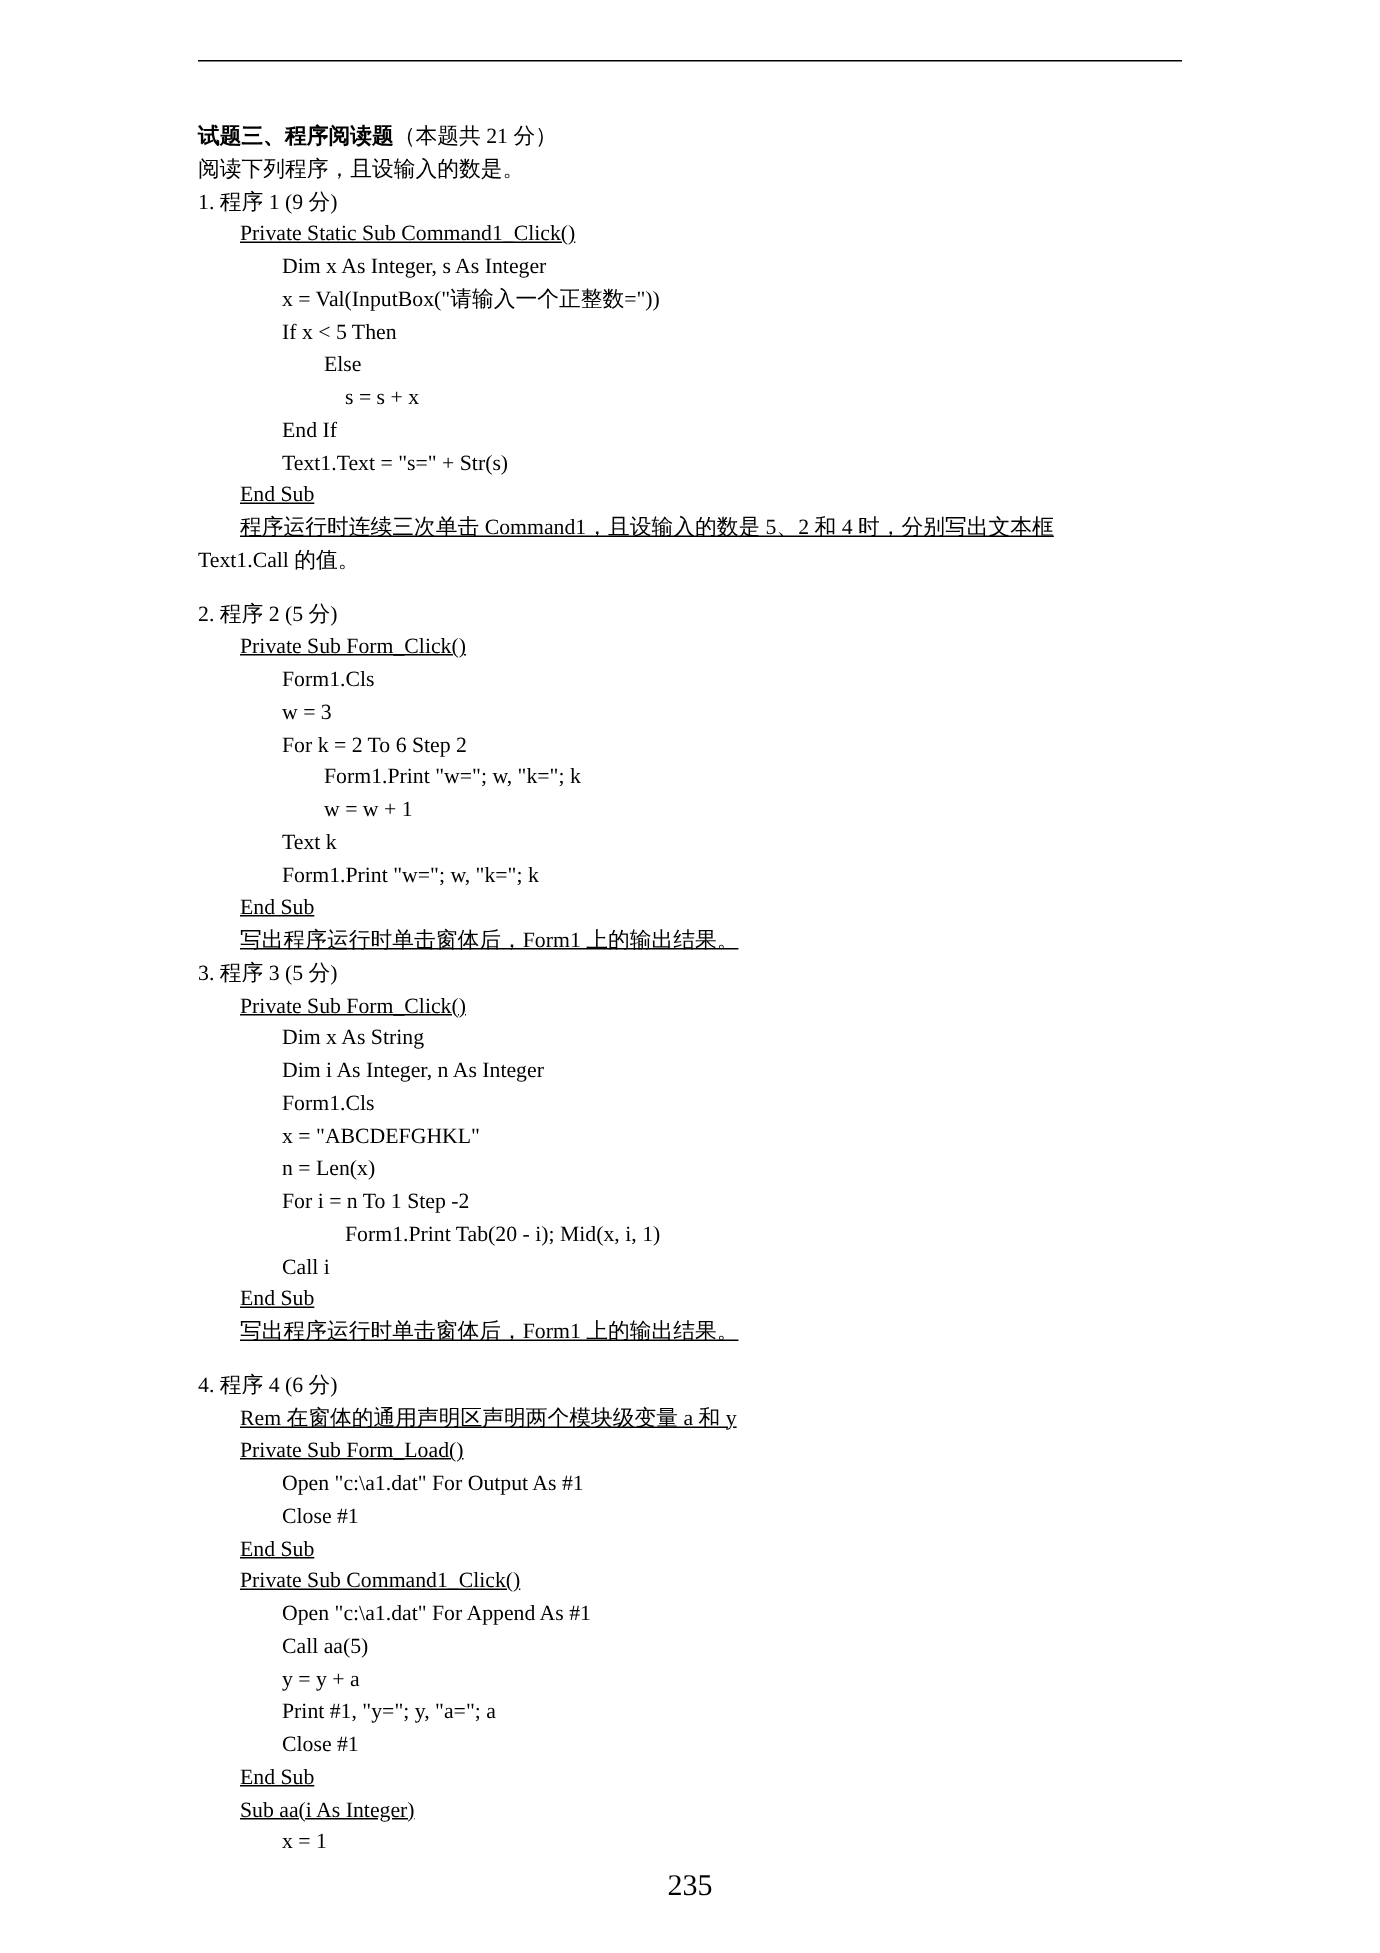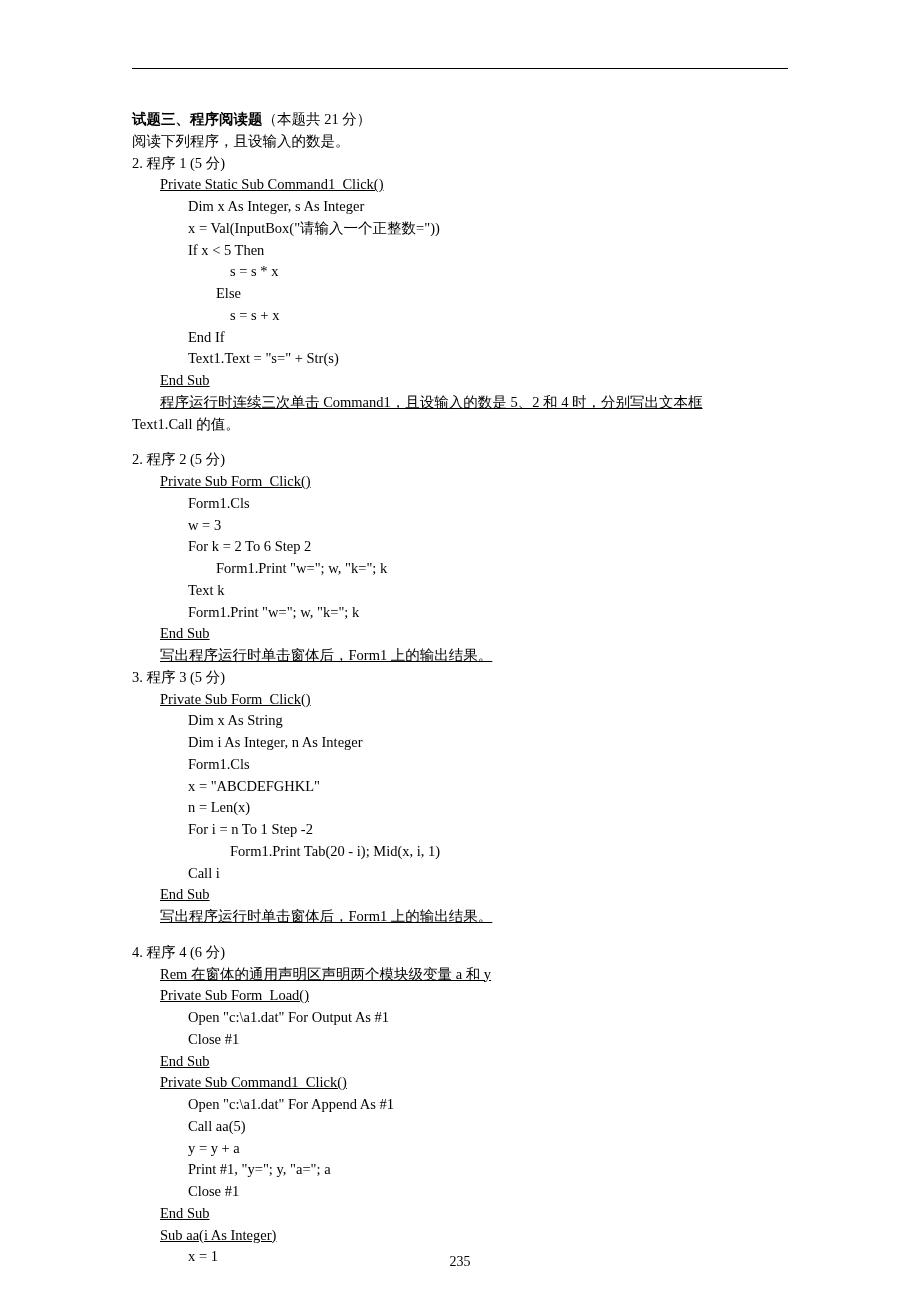--- a/index.html
+++ b/index.html
@@ -8,75 +8,75 @@
     background: #fff;
     font-family: "Times New Roman", "SimSun", serif;
     font-size: 14.5px;
     color: #000;
     line-height: 1.5;
   }
   .page {
     width: 920px;
     height: 1302px;
     box-sizing: border-box;
-    padding: 68px 132px 0 132px;
+    padding: 40px 132px 0 132px;
     position: relative;
   }
   .rule {
     border-top: 1.5px solid #000;
     margin-bottom: 40px;
   }
   .bold { font-weight: bold; }
   .indent1 { padding-left: 28px; text-decoration: underline; }
   .indent2 { padding-left: 56px; }
   .indent3 { padding-left: 84px; }
   .indent4 { padding-left: 98px; }
   .pagenum {
     position: absolute;
     bottom: 30px;
     left: 0; right: 0;
     text-align: center;
-    font-size: 14px;
+    font-size: 20px;
   }
   .q { margin-top: 0; }
   .line { display: block; }
 </style>
 </head>
 <body>
 
 <div class="page">
   <div class="rule"></div>
 
   <div class="line">
     <span class="bold">试题三、程序阅读题</span><span>（本题共 21 分）</span>
   </div>
   <span class="line">阅读下列程序，且设输入的数是。</span>
 
-  <span class="line q">2.  程序 1 (5 分)</span>
+  <span class="line q">1.  程序 1 (9 分)</span>
   <span class="line indent1">Private Static Sub Command1_Click()</span>
   <span class="line indent2">Dim x As Integer, s As Integer</span>
   <span class="line indent2">x = Val(InputBox("请输入一个正整数="))</span>
   <span class="line indent2">If x &lt; 5 Then</span>
-  <span class="line indent4">s = s * x</span>
   <span class="line indent3">Else</span>
   <span class="line indent4">s = s + x</span>
   <span class="line indent2">End If</span>
   <span class="line indent2">Text1.Text = "s=" + Str(s)</span>
   <span class="line indent1">End Sub</span>
   <span class="line indent1">程序运行时连续三次单击 Command1，且设输入的数是 5、2 和 4 时，分别写出文本框</span>
   <span class="line">Text1.Call 的值。</span>
 
   <div style="height:14px"></div>
 
   <span class="line q">2.  程序 2 (5 分)</span>
   <span class="line indent1">Private Sub Form_Click()</span>
   <span class="line indent2">Form1.Cls</span>
   <span class="line indent2">w = 3</span>
   <span class="line indent2">For k = 2 To 6 Step 2</span>
   <span class="line indent3">Form1.Print "w="; w, "k="; k</span>
+  <span class="line indent3">w = w + 1</span>
   <span class="line indent2">Text k</span>
   <span class="line indent2">Form1.Print "w="; w, "k="; k</span>
   <span class="line indent1">End Sub</span>
   <span class="line indent1">写出程序运行时单击窗体后，Form1 上的输出结果。</span>
 
   <span class="line q">3.  程序 3 (5 分)</span>
   <span class="line indent1">Private Sub Form_Click()</span>
   <span class="line indent2">Dim x As String</span>
   <span class="line indent2">Dim i As Integer, n As Integer</span>
   <span class="line indent2">Form1.Cls</span>

